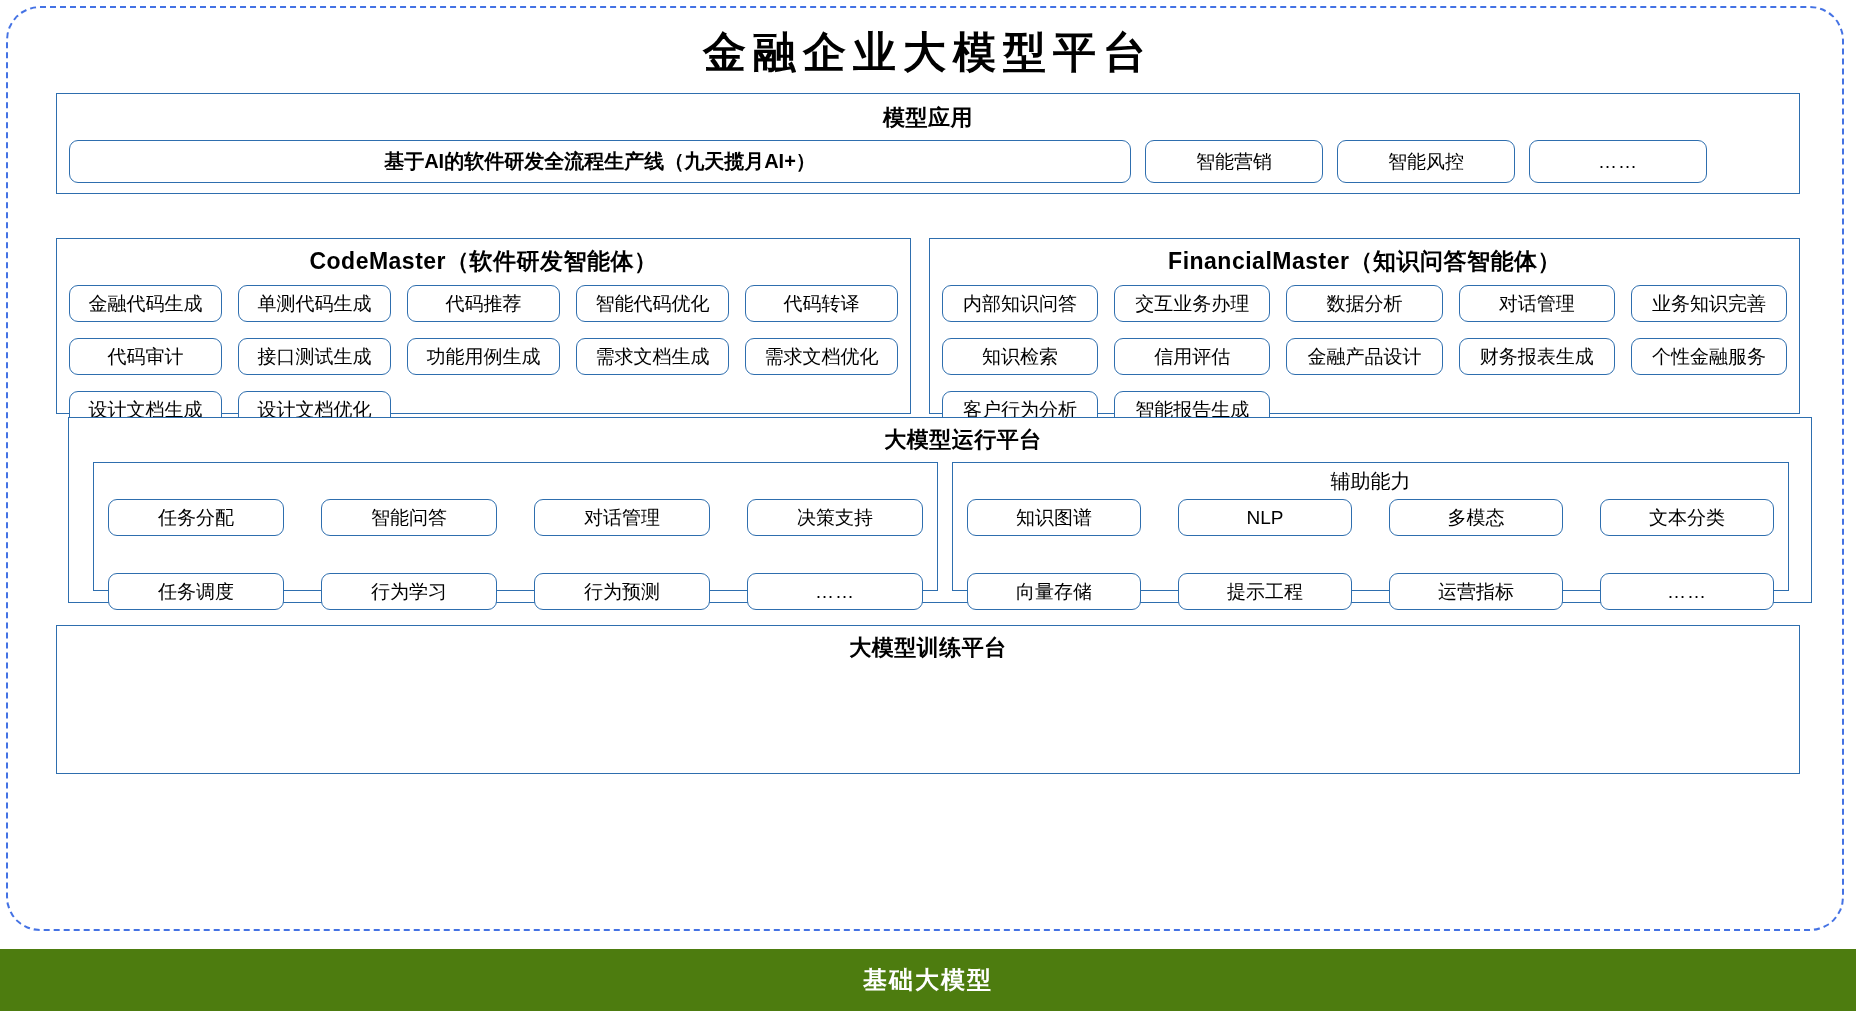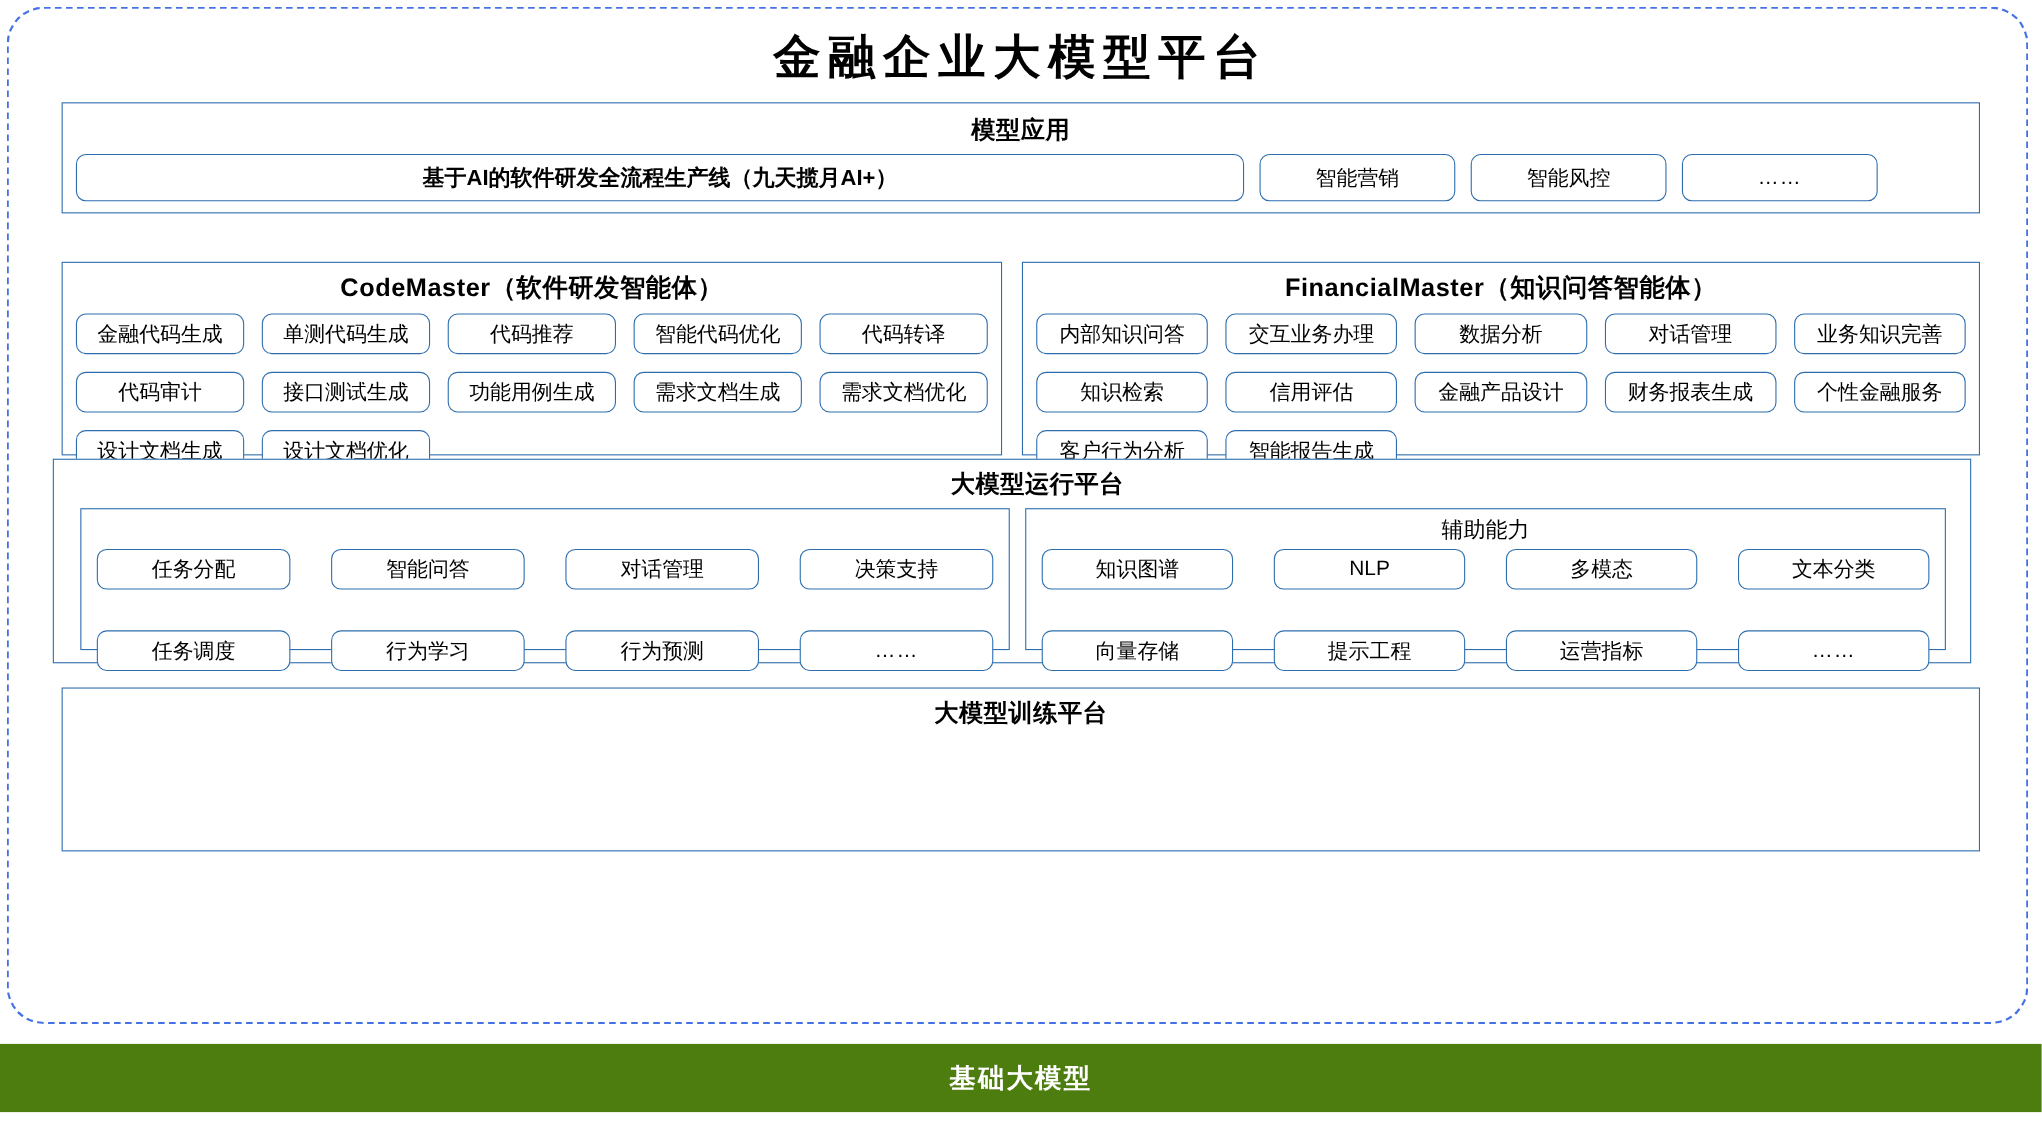--- a/index.html
+++ b/index.html
@@ -104,21 +104,21 @@
     right: 12px;
     display: grid;
     grid-template-columns: repeat(5, 1fr);
     grid-auto-rows: 37px;
     column-gap: 13px;
     row-gap: 12px;
     gap: 16px;
   }
 
   
-  #sec-runtime { left: 48px; top: 417px; width: 1744px; height: 186px; padding-left: 46px; }
+  #sec-runtime { left: 68px; top: 417px; width: 1744px; height: 186px; padding-left: 46px; }
   #sec-runtime > .section-title { margin-top: 7px; }
   .runtime-panel {
     position: absolute;
     top: 44px;
     height: 129px;
     border: 1.4px solid #2E6EAE;
     box-sizing: border-box;
   }
   #panel-agentplat { left: 24px; width: 845px; }
   #panel-aux       { left: 883px; width: 837px; }

